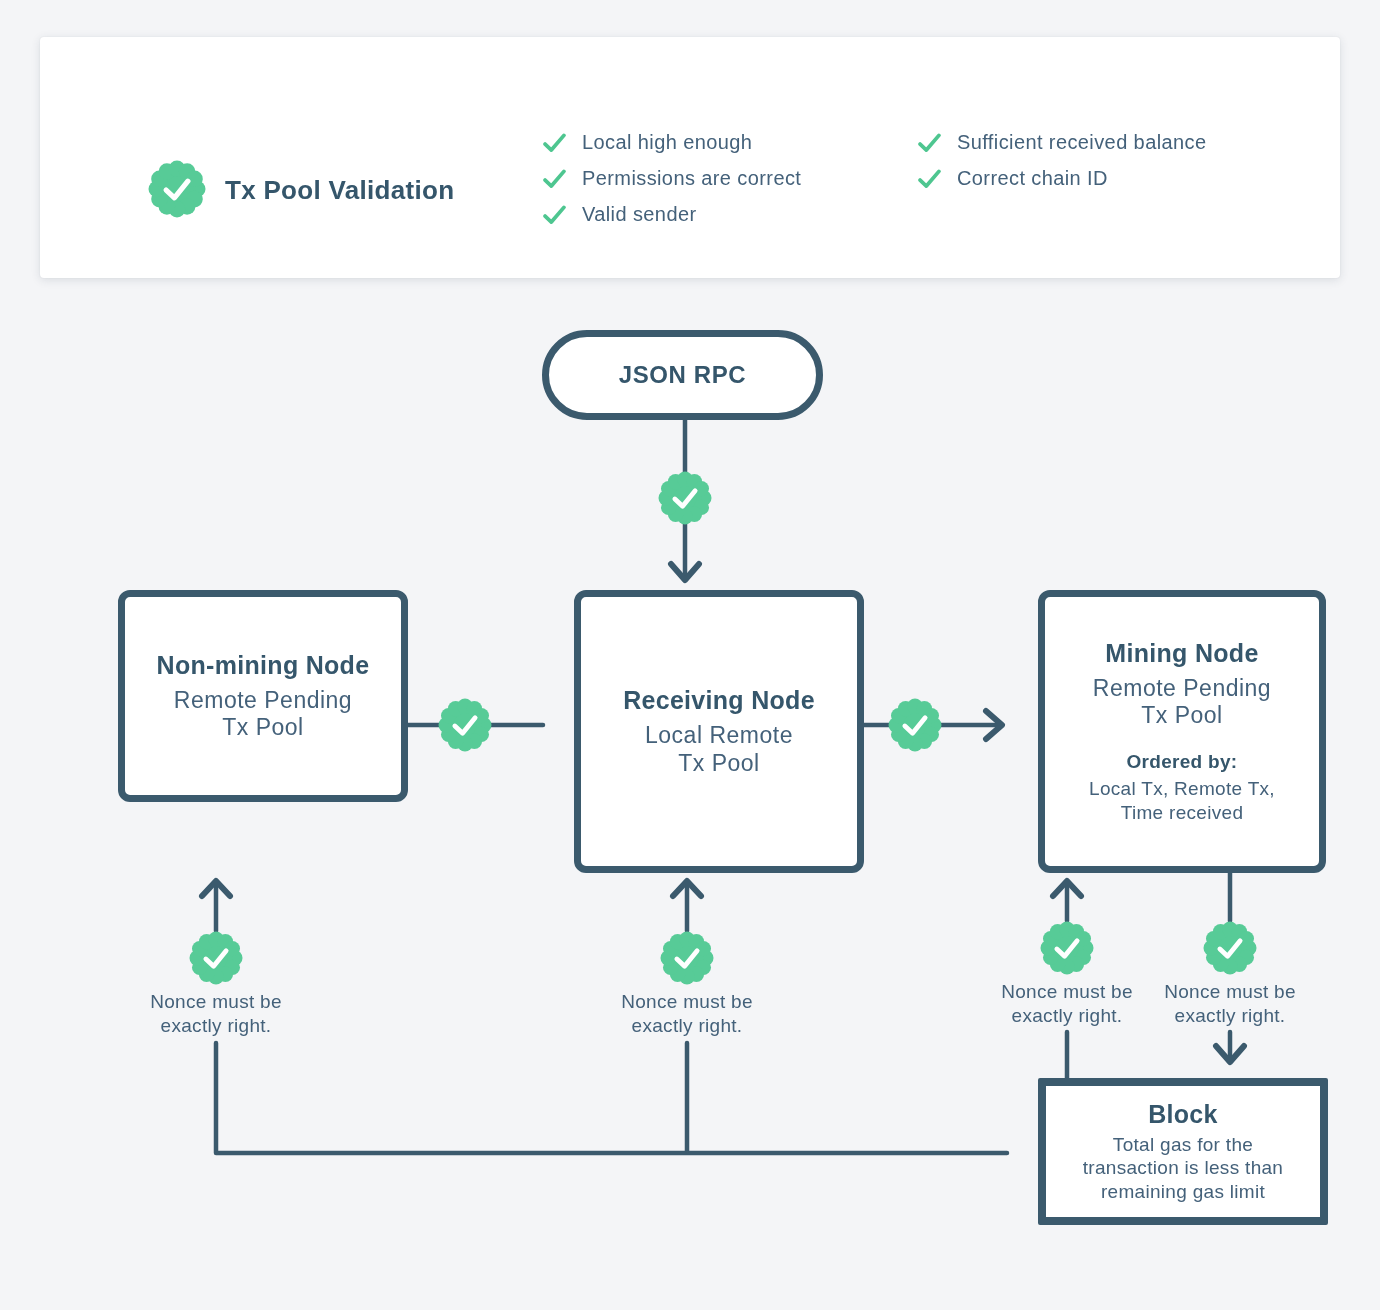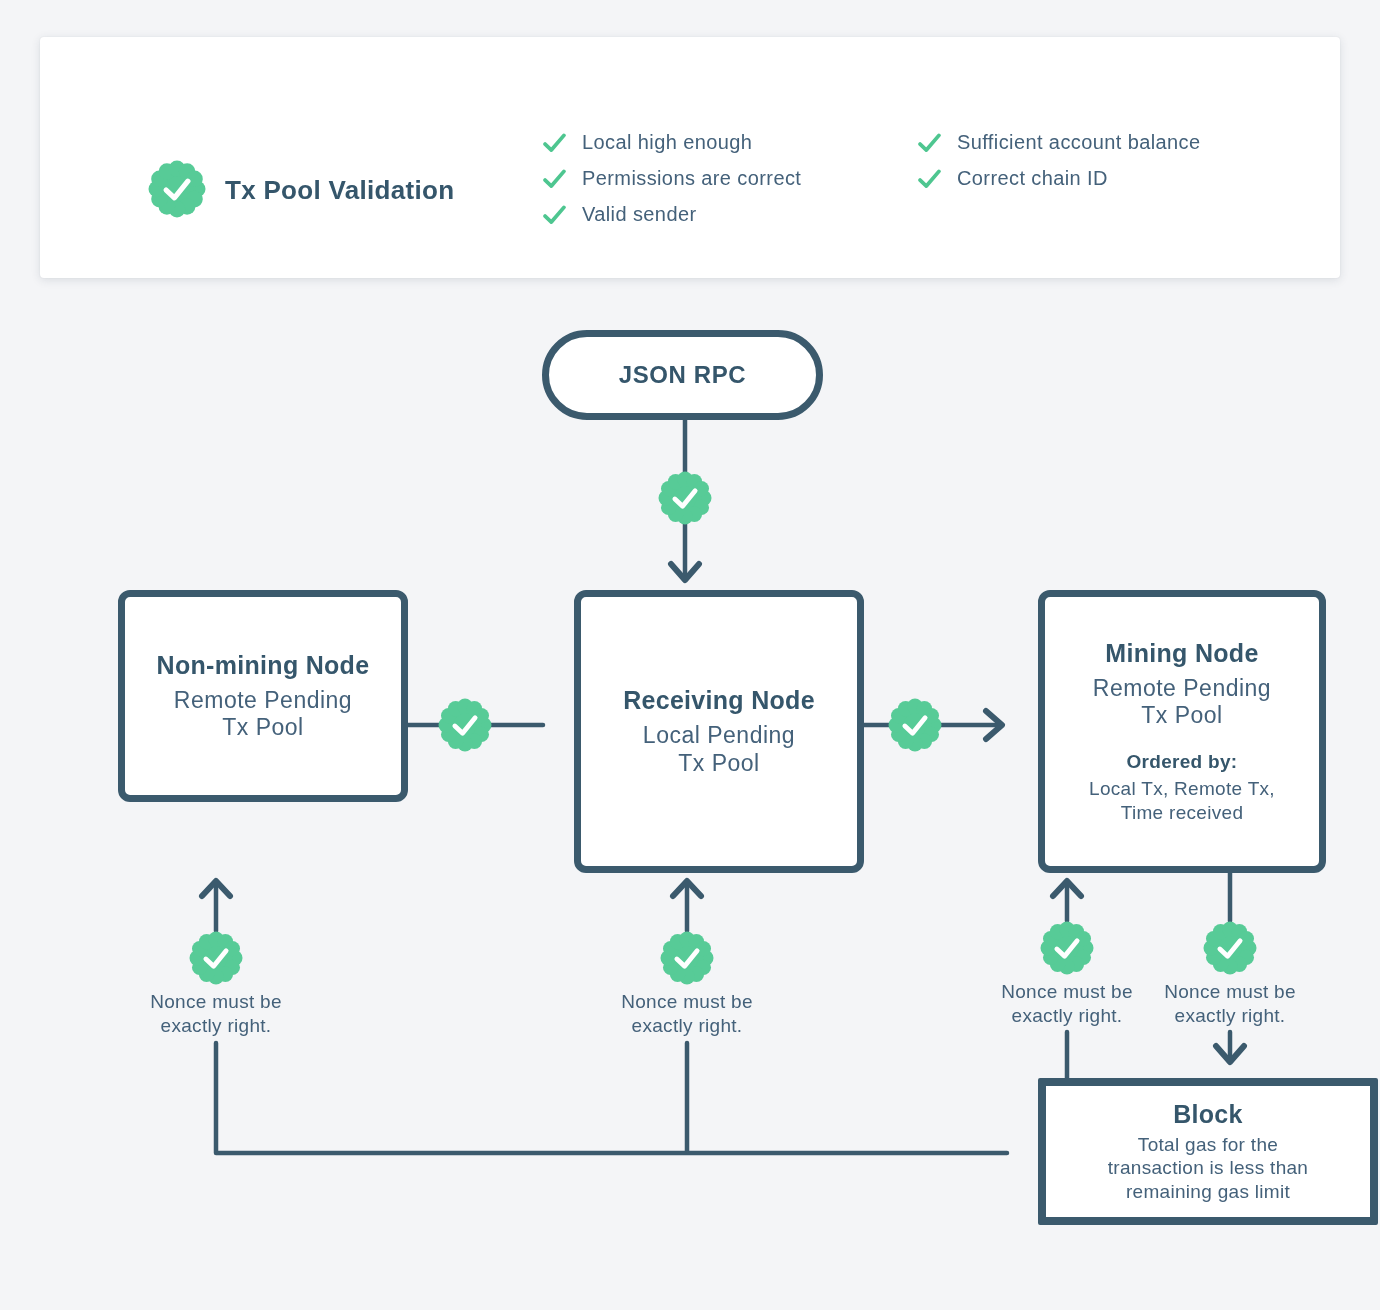--- a/index.html
+++ b/index.html
@@ -53,21 +53,21 @@
     display:flex;flex-direction:column;align-items:center;justify-content:center;text-align:center;margin-left:31px;
   }
   .node-title{font-size:25px;font-weight:bold;color:var(--text-dark);letter-spacing:.3px;}
   .node-subtitle{font-size:23px;color:var(--text-body);letter-spacing:.5px;line-height:1.18;margin-top:7px;white-space:pre-line;}
   .ordered-label{font-size:19px;font-weight:bold;color:var(--text-dark);letter-spacing:.3px;margin-top:22px;}
   .ordered-values{font-size:19px;color:var(--text-body);letter-spacing:.3px;line-height:1.25;margin-top:4px;white-space:pre-line;}
   #node-non-mining{left:87px;top:590px;width:290px;height:212px;}
   #node-receiving{left:543px;top:590px;width:290px;height:283px;}
   #node-mining{left:1007px;top:590px;width:288px;height:283px;}
   #node-block{
-    left:1007px;top:1078px;width:340px;height:147px;border-width:8px;border-radius:2px;
+    left:1007px;top:1078px;width:290px;height:147px;border-width:8px;border-radius:2px;
   }
   #node-block .node-title{font-size:25px;}
   .block-desc{font-size:19px;color:var(--text-body);letter-spacing:.3px;line-height:1.22;margin-top:4px;white-space:pre-line;}
   
   .nonce-note{
     position:absolute;width:210px;text-align:center;font-size:19px;letter-spacing:.3px;
     line-height:1.25;color:var(--text-body);white-space:pre-line;
   }
 </style>
 </head>
@@ -165,21 +165,21 @@
             <use href="#tick"></use>
           </svg>
         <span class="item-label">Valid sender</span>
       </li>
     </ul>
     <ul class="checklist col2">
       <li>
         <svg class="check-icon" viewBox="0 0 22 18">
             <use href="#tick"></use>
           </svg>
-        <span class="item-label">Sufficient account balance</span>
+        <span class="item-label">Sufficient received balance</span>
       </li>
       <li>
         <svg class="check-icon" viewBox="0 0 22 18">
             <use href="#tick"></use>
           </svg>
         <span class="item-label">Correct chain ID</span>
       </li>
     </ul>
   </section>
 
@@ -210,21 +210,21 @@
     </svg>
 
   <div class="node" id="node-non-mining">
     <div class="node-title">Non-mining Node</div>
     <div class="node-subtitle">Remote Pending
 Tx Pool</div>
   </div>
 
   <div class="node" id="node-receiving">
     <div class="node-title">Receiving Node</div>
-    <div class="node-subtitle">Local Pending
+    <div class="node-subtitle">Local Remote
 Tx Pool</div>
   </div>
 
   <div class="node" id="node-mining">
     <div class="node-title">Mining Node</div>
     <div class="node-subtitle">Remote Pending
 Tx Pool</div>
     <div class="ordered-label">Ordered by:</div>
     <div class="ordered-values">Local Tx, Remote Tx,
 Time received</div>

